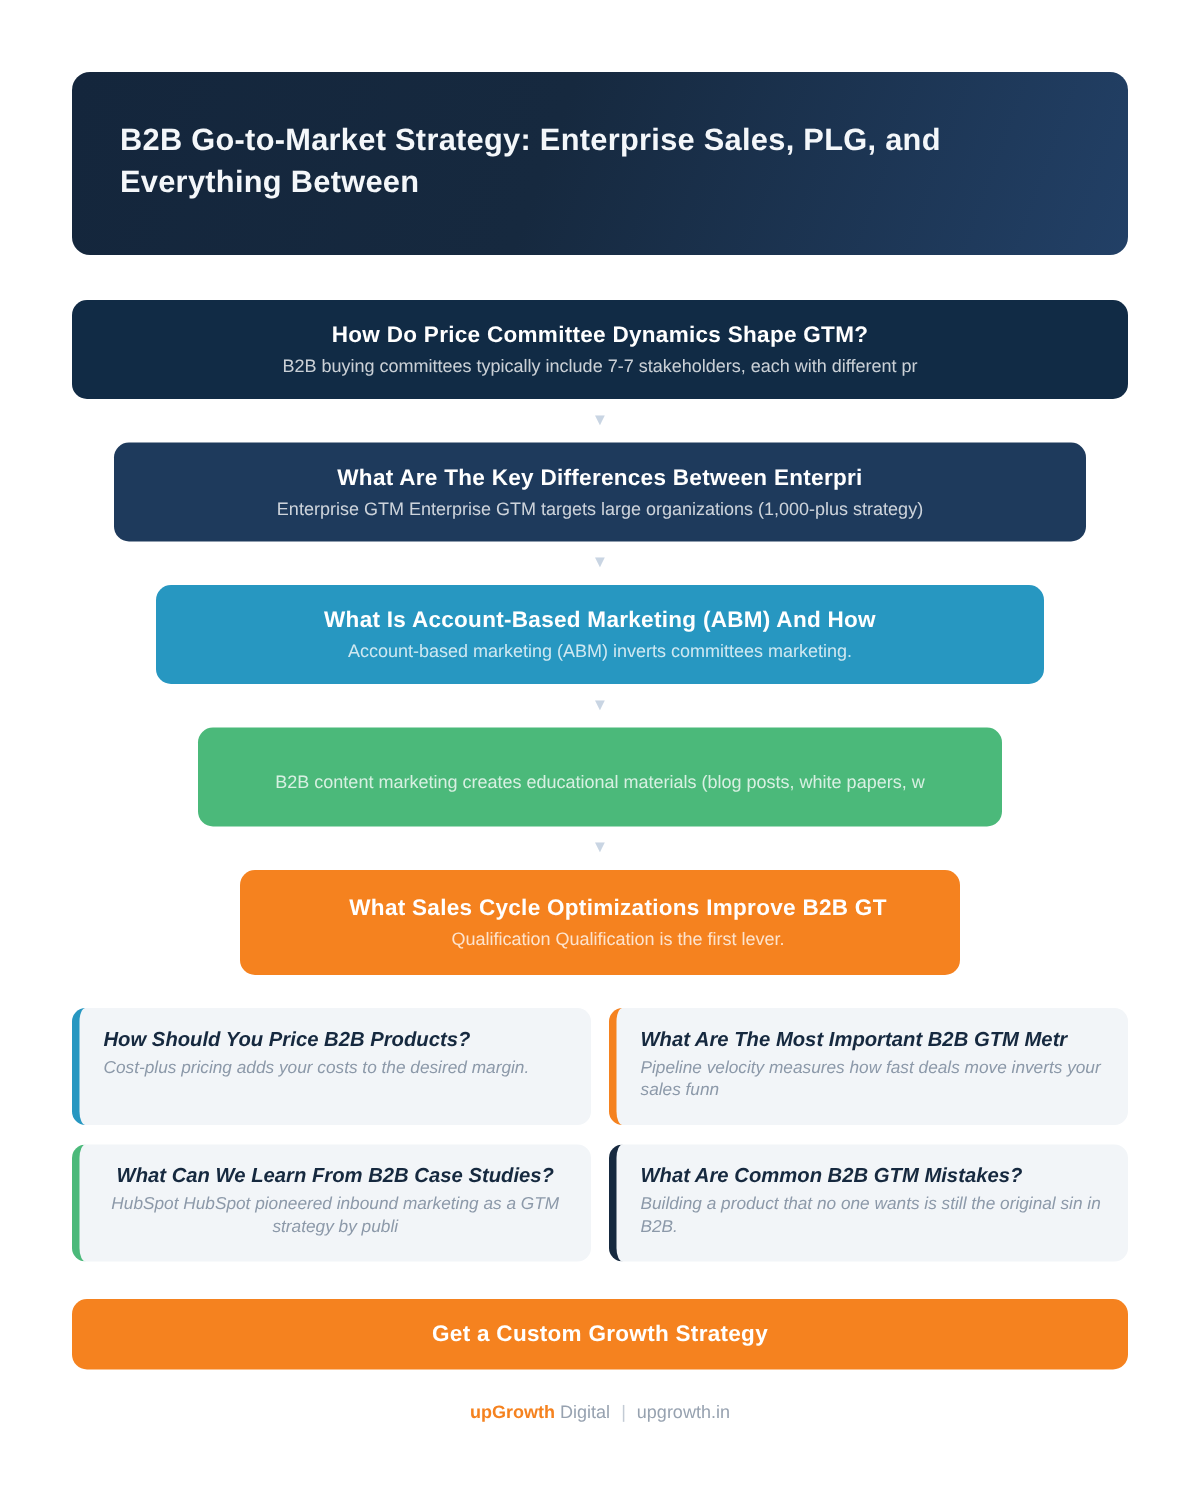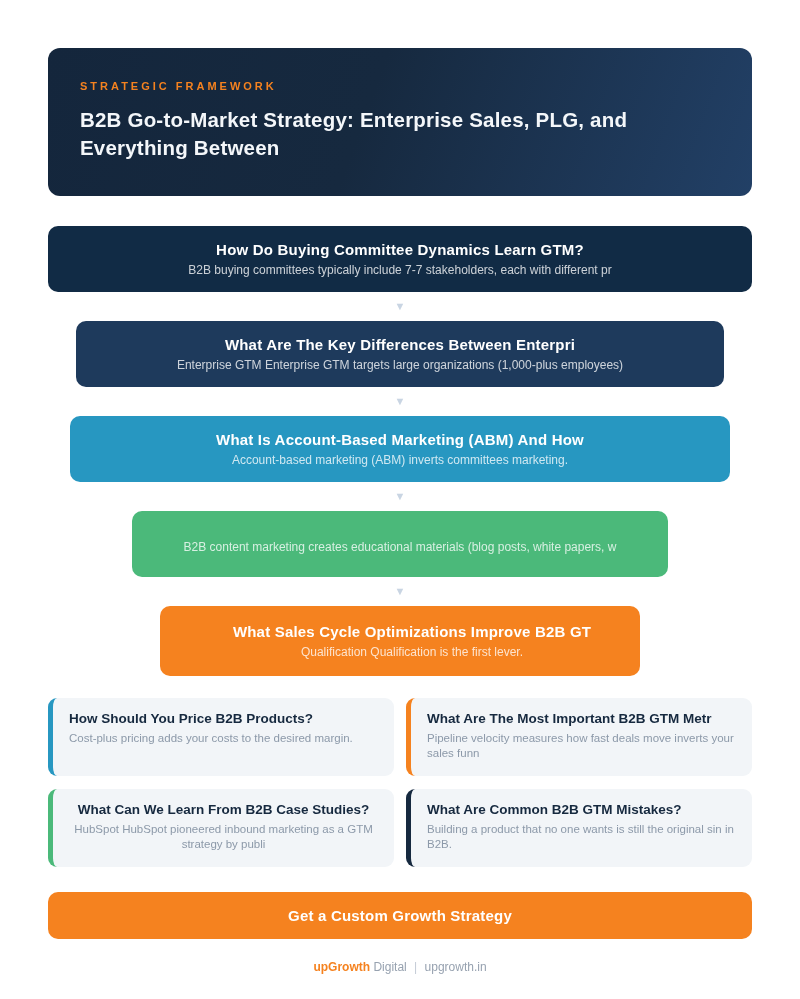--- a/index.html
+++ b/index.html
@@ -35,21 +35,21 @@
   .step-title { color: #ffffff; font-size: 15px; font-weight: bold; letter-spacing: 0.2px; }
   .step-sub { color: rgba(255,255,255,0.78); font-size: 12px; margin-top: 5px; }
   .arrow {
     height: 29px; display: flex; align-items: center; justify-content: center;
     color: #C9D5E3; font-size: 11px; line-height: 1;
   }
   
   .grid {
     margin-top: 22px;
     display: grid; grid-template-columns: 1fr 1fr;
-    column-gap: 12px; row-gap: 13px;
+    column-gap: 12px; row-gap: 13px; font-style: italic;
   }
   .qcard {
     background: #F2F5F8; border-radius: 9px;
     border-left: 5px solid #ccc;
     padding: 13px 16px 15px 16px;
     min-height: 62px;
   }
   .qcard h3 { color: #16293F; font-size: 13.5px; font-weight: bold; margin-bottom: 5px; }
   .qcard p { color: #8C99A9; font-size: 11.5px; line-height: 15px; }
   
@@ -65,39 +65,38 @@
     margin-top: 21px; text-align: center;
     font-size: 12px; color: #97A2B0;
   }
   .footer .brand { color: #F5821F; font-weight: bold; }
   .footer .sep { color: #C3CBD5; padding: 0 4px; }
 </style>
 </head>
 <body>
 
 <header class="hero">
-  <div class="eyebrow">STRATEGIC FRAMEWORK</div>
   <h1>B2B Go-to-Market Strategy: Enterprise Sales, PLG, and Everything Between</h1>
 </header>
 
 <section class="funnel">
 
   <div class="step" style="background-color: rgb(17, 43, 69); width: 704px;">
-    <div class="step-title">How Do Buying Committee Dynamics Learn GTM?</div>
+    <div class="step-title">How Do Price Committee Dynamics Shape GTM?</div>
     <div class="step-sub">B2B buying committees typically include 7-7 stakeholders, each with different pr</div>
   </div>
   <div class="arrow">▼</div>
 
   <div class="step" style="background-color: rgb(30, 58, 92); width: 648px;">
     <div class="step-title">What Are The Key Differences Between Enterpri</div>
-    <div class="step-sub">Enterprise GTM Enterprise GTM targets large organizations (1,000-plus employees)</div>
+    <div class="step-sub">Enterprise GTM Enterprise GTM targets large organizations (1,000-plus strategy)</div>
   </div>
   <div class="arrow">▼</div>
 
-  <div class="step" style="background-color: rgb(39, 151, 193); width: 660px; align-items: center;">
+  <div class="step" style="background-color: rgb(39, 151, 193); width: 592px; align-items: center;">
     <div class="step-title">What Is Account-Based Marketing (ABM) And How</div>
     <div class="step-sub">Account-based marketing (ABM) inverts committees marketing.</div>
   </div>
   <div class="arrow">▼</div>
 
   <div class="step" style="background-color: rgb(75, 185, 122); width: 536px;">
     <div class="step-sub">B2B content marketing creates educational materials (blog posts, white papers, w</div>
   </div>
   <div class="arrow">▼</div>
 

